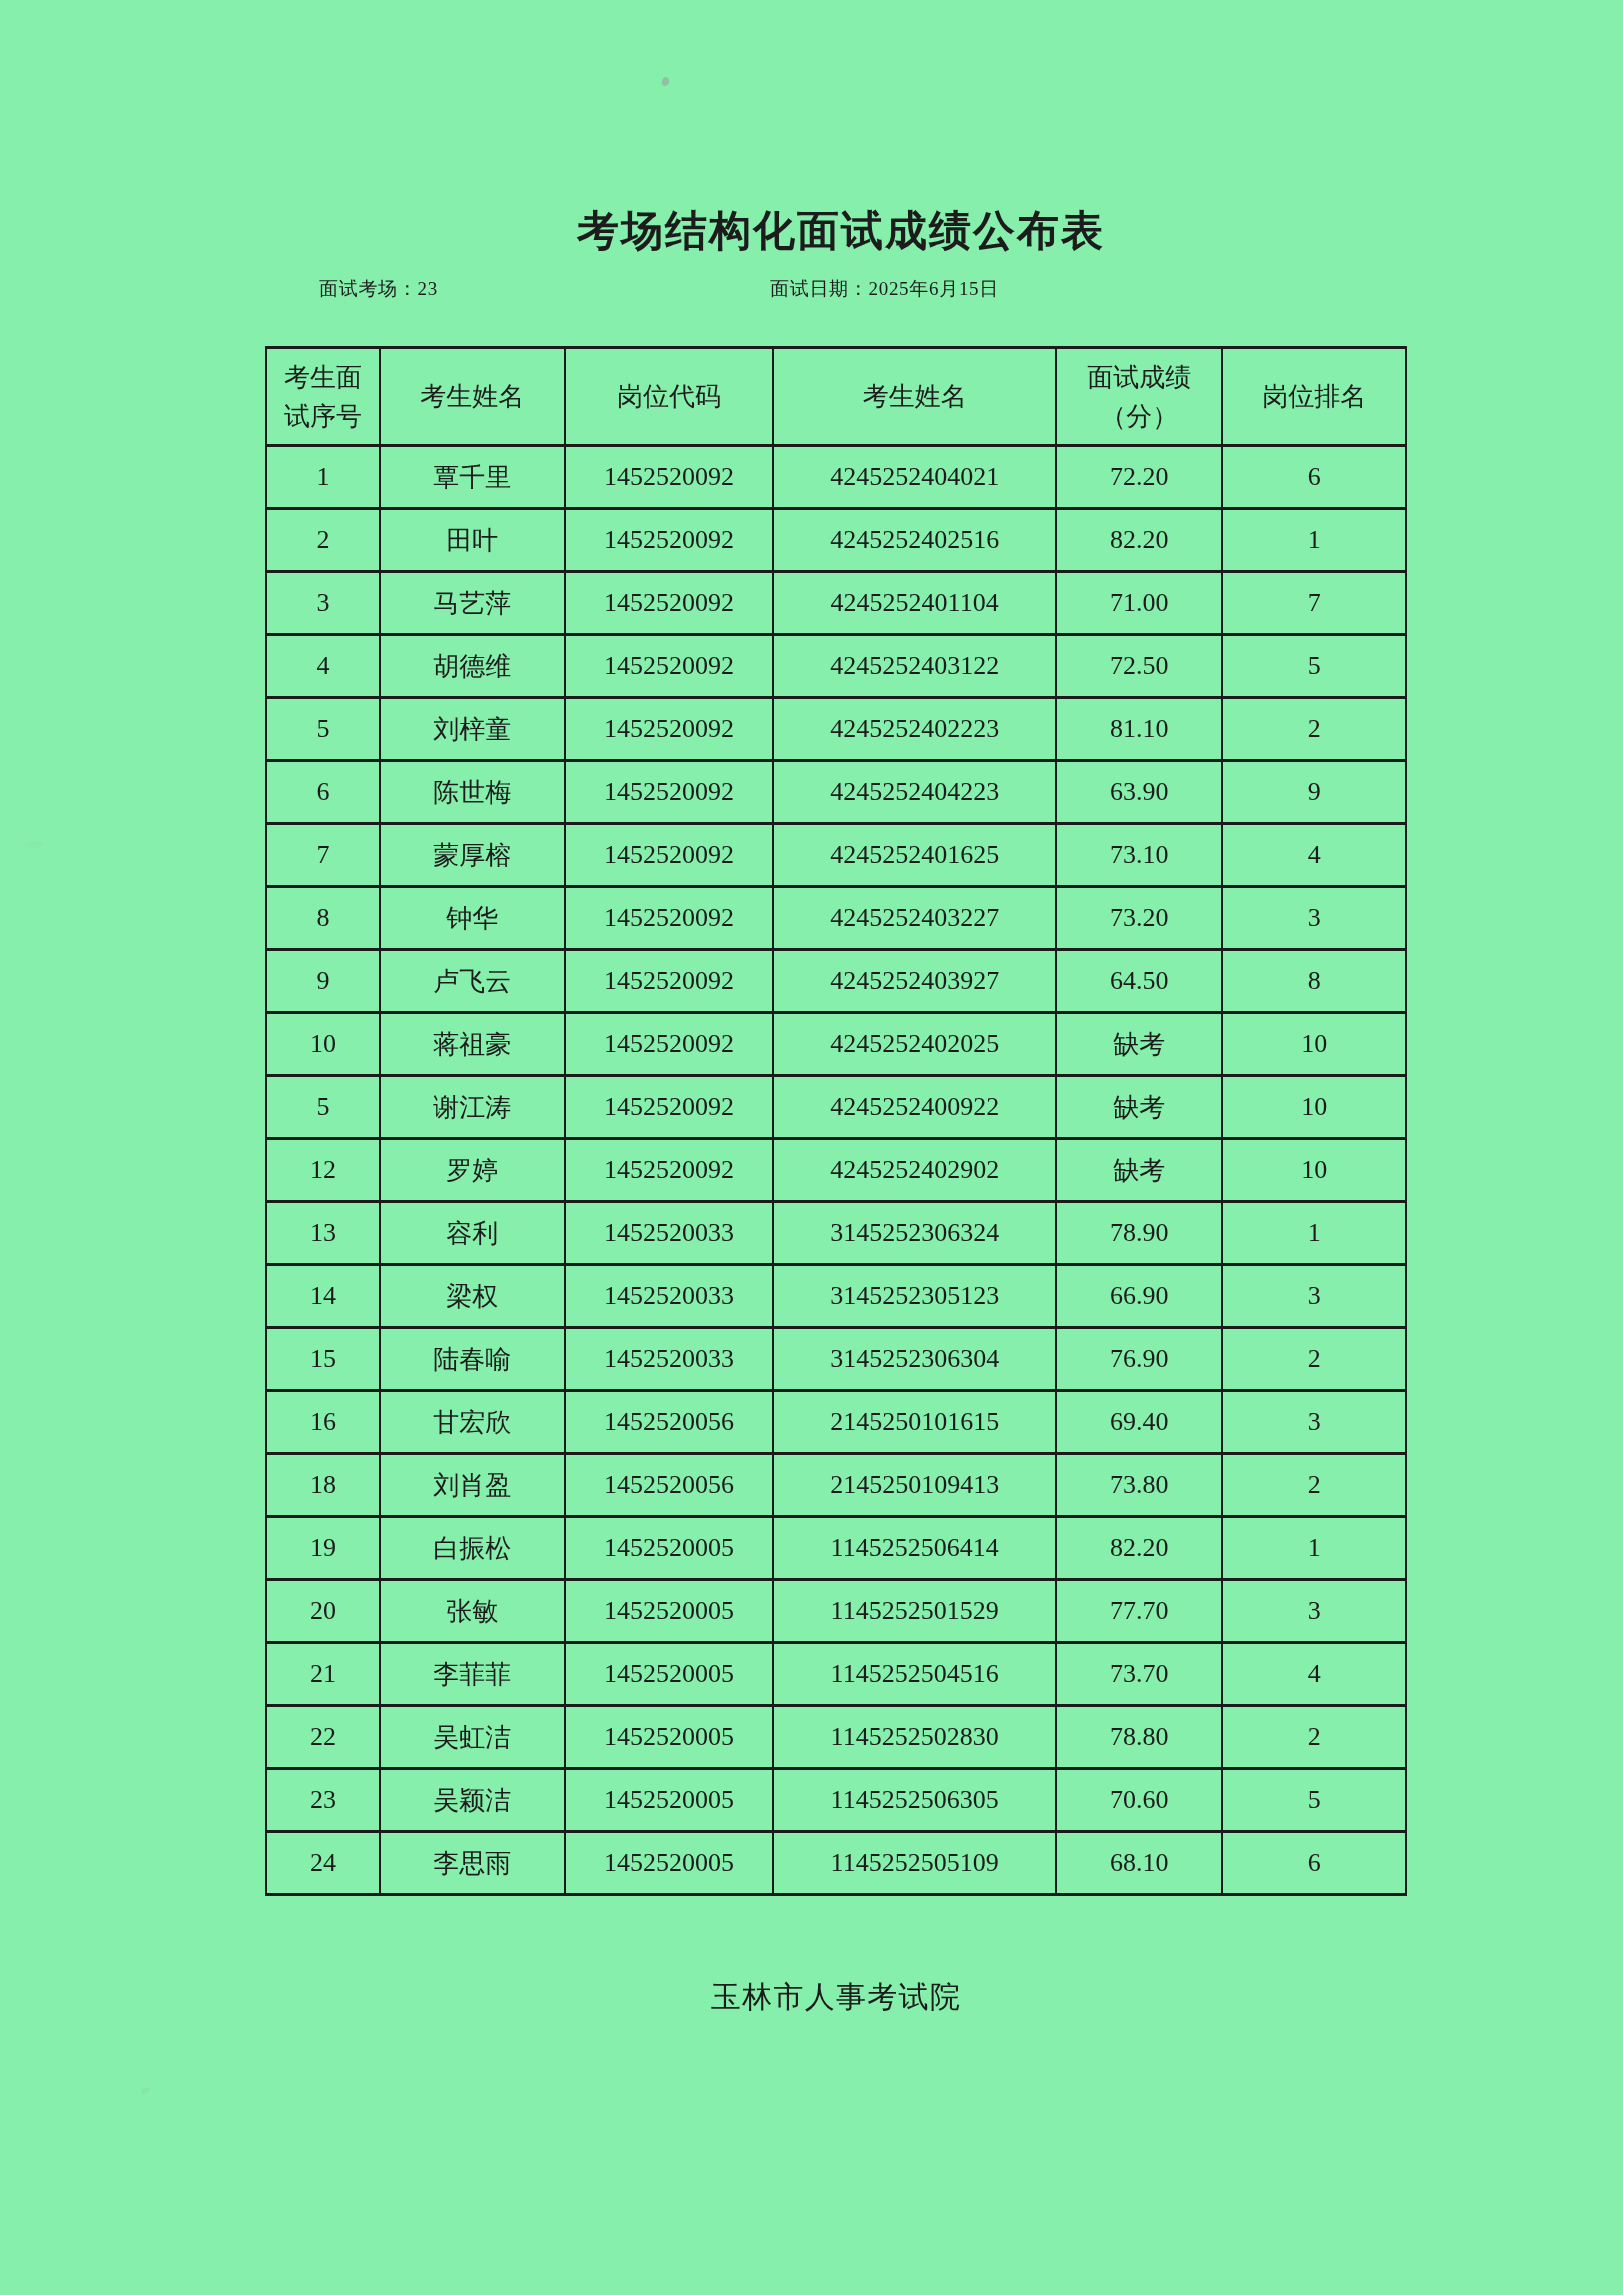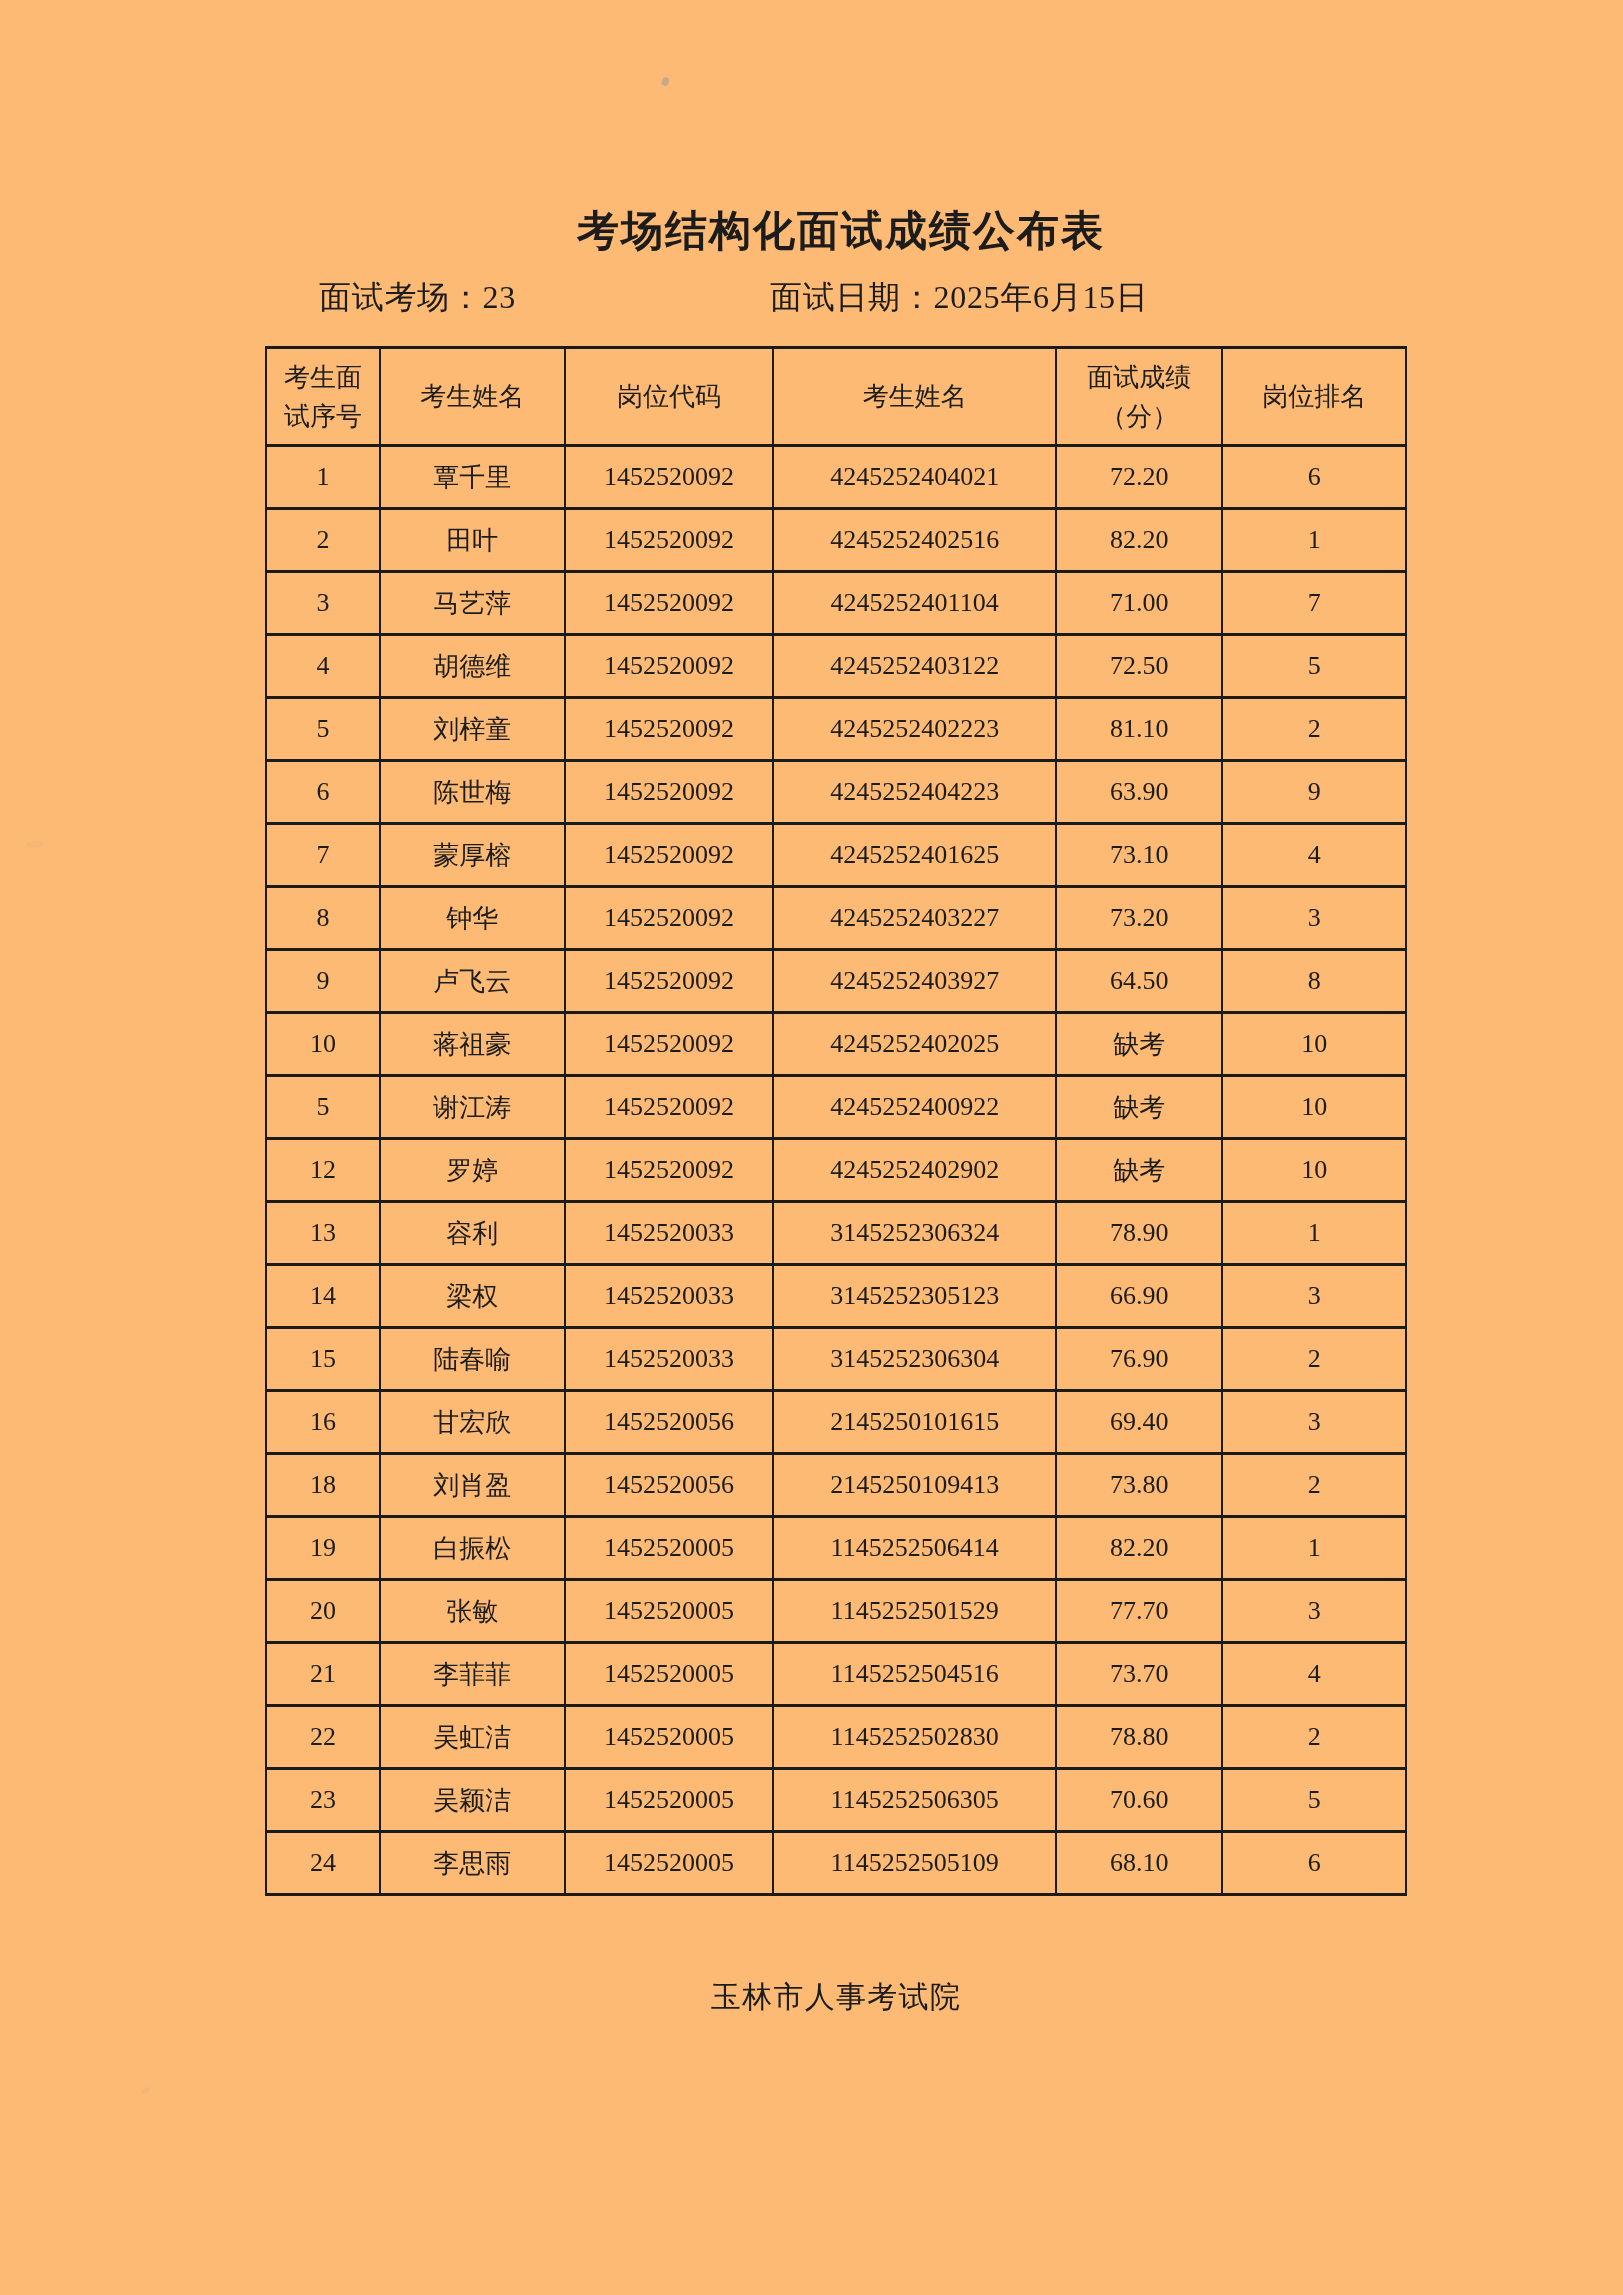--- a/index.html
+++ b/index.html
@@ -1,36 +1,36 @@
 <!DOCTYPE html>
 <html style="font-size:10.5px"><head>
 <meta charset="utf-8">
 <style>
   * { margin:0; padding:0; box-sizing:border-box; }
   html,body { background:#ffffff; }
   .page {
     position:relative;
     width:1623px; height:2295px;
-    background:#fdba74;
+    background:#86efac;
     font-family:"Liberation Serif","DejaVu Serif",serif;
     color:#1c1c1c;
     overflow:hidden;
   }
   .title {
     position:absolute; top:203px; left:0; width:100%;
     text-align:center;
     transform:translateX(29.5px);
     font-family:"Liberation Sans","DejaVu Sans",sans-serif;
     font-weight:bold;
     font-size:42px;
     letter-spacing:2px;
   }
   .meta-venue, .meta-date {
     position:absolute; top:276px;
-    font-size:32px;
+    font-size:19px;
     letter-spacing:0.7px;
     white-space:nowrap;
     text-align:center;
   }
   .meta-venue { left:319px; }
   .meta-date  { left:770px; }
   table.scores {
     position:absolute; top:346px; left:265px;
     width:1142px;
     border-collapse:collapse;

